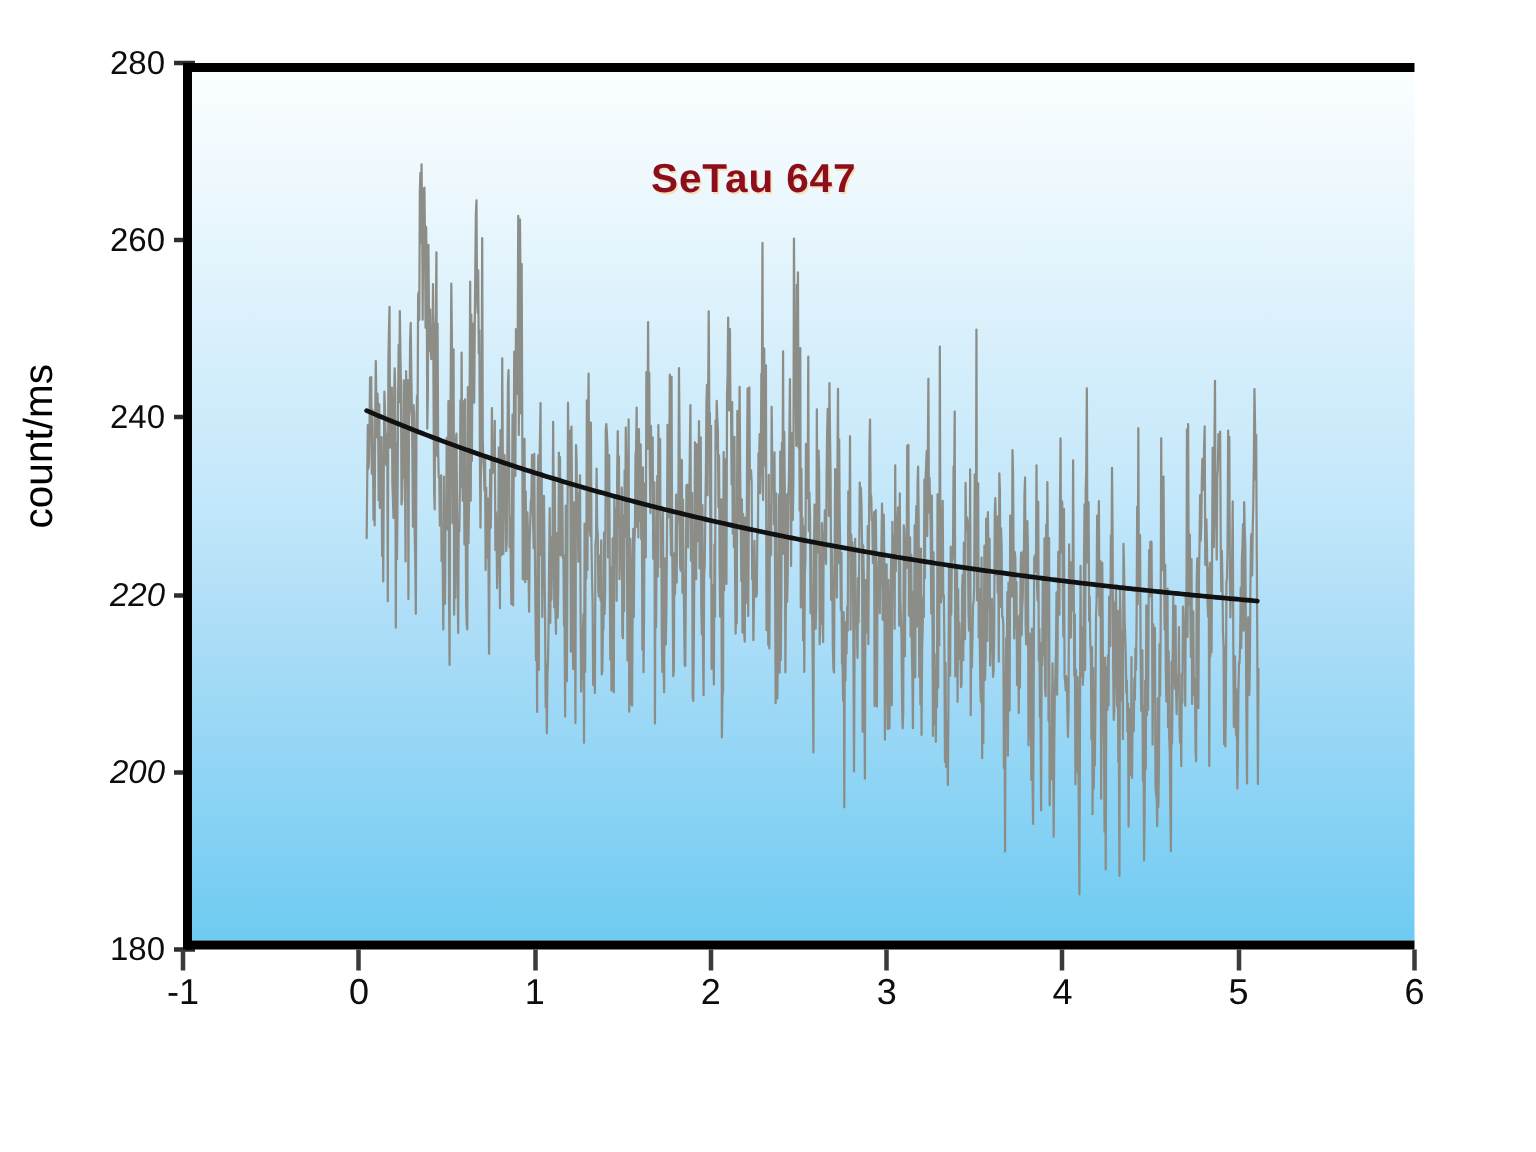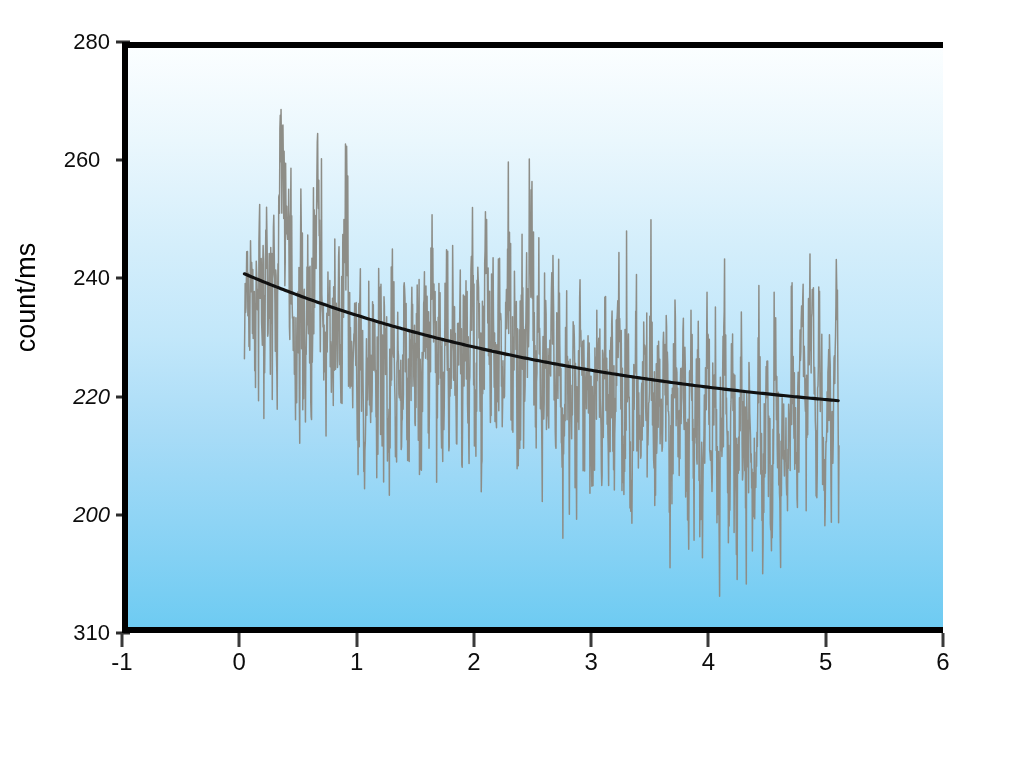--- a/index.html
+++ b/index.html
@@ -124,41 +124,42 @@
   }
 </style>
 </head>
 <body>
 
 <div id="page">
 
   <div id="y-ticklabels">
       <div class="ytick-label" style="top: 42px;">280</div>
       <div class="ytick-mark" style="top: 42px;"></div>
-      <div class="ytick-label" style="top: 160.2px; text-align: center;">260</div>
+      <div class="ytick-label" style="top: 160.2px;">260</div>
       <div class="ytick-mark" style="top: 160.2px;"></div>
       <div class="ytick-label" style="top: 278.4px;">240</div>
       <div class="ytick-mark" style="top: 278.4px;"></div>
       <div class="ytick-label" style="top: 396.6px; font-style: italic;">220</div>
       <div class="ytick-mark" style="top: 396.6px;"></div>
       <div class="ytick-label" style="top: 514.8px; font-style: italic;">200</div>
       <div class="ytick-mark" style="top: 514.8px;"></div>
-      <div class="ytick-label" style="top: 633px;">310</div>
+      <div class="ytick-label" style="top: 633px;">180</div>
       <div class="ytick-mark" style="top: 633px;"></div>
     </div>
 
   <div id="y-axis-title">count/ms</div>
 
   <div id="plot-frame">
     <svg id="plot-svg" viewBox="0 0 821 591" preserveAspectRatio="none">
       <polyline id="data-trace" fill="none" stroke="#8d8d87" stroke-width="1.5" stroke-linejoin="round" stroke-linecap="round" points="117.29,317.22 117.67,280.30 118.05,240.25 118.44,269.94 118.82,265.20 119.21,240.38 119.59,207.95 119.97,209.96 120.36,207.69 120.74,273.36 121.13,229.77 121.51,258.78 121.90,304.60 122.28,293.35 122.66,308.58 123.05,236.21 123.43,196.70 123.82,225.19 124.20,248.72 124.58,218.81 124.97,234.27 125.35,291.41 125.74,226.15 126.12,296.62 126.51,264.18 126.89,277.44 127.27,248.48 127.66,329.35 128.04,260.78 128.43,346.65 128.81,268.52 129.20,217.54 129.58,229.42 129.96,243.32 130.35,267.28 130.73,262.21 131.12,246.23 131.50,360.15 131.88,198.48 132.27,176.37 132.65,159.82 133.04,255.47 133.42,221.22 133.81,255.75 134.19,214.76 134.57,279.86 134.96,291.10 135.34,303.46 135.73,222.72 136.11,201.66 136.49,216.76 136.88,378.07 137.26,252.51 137.65,331.59 138.03,291.95 138.42,221.48 138.80,185.72 139.18,224.73 139.57,162.63 139.95,190.66 140.34,214.07 140.72,294.24 141.10,291.18 141.49,261.89 141.87,255.39 142.26,209.87 142.64,276.10 143.03,271.19 143.41,333.11 143.79,203.59 144.18,280.71 144.56,269.09 144.95,209.74 145.33,358.69 145.71,235.34 146.10,231.19 146.48,183.03 146.87,170.72 147.25,201.58 147.64,230.42 148.02,260.53 148.40,309.44 148.79,226.66 149.17,232.52 149.56,313.83 149.94,332.65 150.32,368.71 150.71,251.03 151.09,220.26 151.48,244.15 151.86,151.94 152.25,149.85 152.63,168.74 153.01,82.25 153.40,68.70 153.78,116.23 154.17,62.79 154.55,101.73 154.93,168.56 155.32,79.80 155.70,91.95 156.09,78.65 156.47,114.56 156.86,174.06 157.24,105.42 157.62,134.74 158.01,242.61 158.39,219.20 158.78,117.54 159.16,167.24 159.54,189.60 159.93,161.45 160.31,189.23 160.70,195.35 161.08,184.96 161.47,189.03 161.85,144.26 162.23,223.32 162.62,285.12 163.00,297.62 163.39,173.75 163.77,166.15 164.15,122.70 164.54,261.22 164.92,171.29 165.31,258.64 165.69,275.82 166.08,276.04 166.46,308.77 166.84,300.73 167.23,274.46 167.61,332.92 168.00,316.38 168.38,334.43 168.76,379.38 169.15,275.25 169.53,336.48 169.92,362.03 170.30,296.46 170.69,310.95 171.07,248.95 171.45,269.20 171.84,311.43 172.22,223.93 172.61,356.79 172.99,403.50 173.37,256.39 173.76,210.54 174.14,144.02 174.53,179.76 174.91,307.09 175.30,220.38 175.68,188.72 176.06,369.31 176.45,294.44 176.83,357.92 177.22,251.12 177.60,246.13 177.99,291.96 178.37,338.84 178.75,381.66 179.14,305.95 179.52,312.78 179.91,284.18 180.29,223.44 180.67,282.42 181.06,190.90 181.44,269.70 181.83,291.68 182.21,224.06 182.60,256.81 182.98,321.52 183.36,222.76 183.75,290.22 184.13,362.44 184.52,376.58 184.90,379.26 185.28,214.48 185.67,320.73 186.05,294.73 186.44,225.79 186.82,142.66 187.21,291.75 187.59,165.02 187.97,264.76 188.36,193.25 188.74,184.09 189.13,171.01 189.51,224.98 189.89,173.18 190.28,132.26 190.66,96.27 191.05,87.35 191.43,152.47 191.82,163.86 192.20,134.97 192.58,191.59 192.97,175.60 193.35,263.02 193.74,310.12 194.12,257.09 194.50,219.67 194.89,112.97 195.27,251.01 195.66,265.11 196.04,270.72 196.43,284.86 196.81,260.75 197.19,338.90 197.58,282.81 197.96,330.41 198.35,326.81 198.73,290.09 199.11,332.96 199.50,395.94 199.88,306.10 200.27,270.74 200.65,310.20 201.04,280.22 201.42,228.68 201.80,263.66 202.19,272.81 202.57,271.55 202.96,270.22 203.34,237.33 203.72,325.30 204.11,299.54 204.49,307.22 204.88,351.30 205.26,326.21 205.65,327.89 206.03,255.42 206.41,306.31 206.80,364.94 207.18,243.68 207.57,294.24 207.95,328.85 208.33,194.91 208.72,259.17 209.10,327.99 209.49,264.81 209.87,260.64 210.26,272.70 210.64,290.28 211.02,326.03 211.41,319.26 211.79,260.49 212.18,212.67 212.56,202.92 212.94,253.57 213.33,323.43 213.71,302.74 214.10,335.13 214.48,362.19 214.87,316.48 215.25,233.20 215.63,362.98 216.02,274.86 216.40,190.41 216.79,190.05 217.17,274.94 217.55,174.94 217.94,192.56 218.32,219.00 218.71,194.61 219.09,97.96 219.48,246.99 219.86,163.27 220.24,100.29 220.63,146.97 221.01,232.43 221.40,130.66 221.78,237.60 222.16,345.36 222.55,282.14 222.93,295.89 223.32,249.66 223.70,347.13 224.09,285.35 224.47,314.68 224.85,345.06 225.24,299.62 225.62,315.00 226.01,340.00 226.39,367.32 226.77,320.21 227.16,305.87 227.54,292.19 227.93,290.80 228.31,260.51 228.70,292.20 229.08,307.83 229.46,324.00 229.85,259.88 230.23,319.31 230.62,362.70 231.00,400.25 231.39,347.68 231.77,435.47 232.15,281.05 232.54,260.86 232.92,406.91 233.31,266.71 233.69,250.02 234.07,225.33 234.46,328.66 234.84,272.76 235.23,370.79 235.61,319.07 236.00,344.62 236.38,288.36 236.76,337.77 237.15,376.44 237.53,432.31 237.92,402.46 238.30,449.98 238.68,410.56 239.07,401.63 239.45,377.76 239.84,334.49 240.22,296.70 240.61,374.82 240.99,316.45 241.37,359.33 241.76,338.07 242.14,321.35 242.53,238.04 242.91,292.54 243.29,364.34 243.68,276.30 244.06,366.15 244.45,382.25 244.83,313.63 245.22,337.43 245.60,371.24 245.98,350.43 246.37,258.99 246.75,317.82 247.14,262.06 247.52,329.02 247.90,282.11 248.29,277.40 248.67,281.80 249.06,330.68 249.44,328.90 249.83,376.61 250.21,373.83 250.59,438.65 250.98,295.02 251.36,363.61 251.75,414.66 252.13,330.08 252.51,225.13 252.90,263.90 253.28,252.21 253.67,282.39 254.05,244.21 254.44,394.43 254.82,241.22 255.20,281.80 255.59,372.53 255.97,406.28 256.36,292.87 256.74,400.37 257.12,339.91 257.51,443.00 257.89,253.90 258.28,263.37 258.66,316.34 259.05,286.43 259.43,333.26 259.81,328.96 260.20,287.21 260.58,274.40 260.97,366.27 261.35,421.60 261.73,378.23 262.12,412.46 262.50,382.39 262.89,368.82 263.27,456.48 263.66,307.49 264.04,408.26 264.42,307.21 264.81,344.60 265.19,223.43 265.58,338.94 265.96,248.37 266.34,205.17 266.73,285.03 267.11,310.80 267.50,315.64 267.88,238.60 268.27,319.97 268.65,344.70 269.03,360.96 269.42,417.21 269.80,376.56 270.19,381.38 270.57,422.52 270.95,321.28 271.34,317.40 271.72,269.80 272.11,309.70 272.49,314.20 272.88,353.42 273.26,356.96 273.64,332.10 274.03,328.97 274.41,359.57 274.80,318.74 275.18,409.93 275.56,407.26 275.95,380.88 276.33,378.59 276.72,313.45 277.10,368.83 277.49,352.89 277.87,243.39 278.25,239.61 278.64,245.90 279.02,255.56 279.41,330.35 279.79,286.45 280.18,260.75 280.56,341.34 280.94,399.98 281.33,337.33 281.71,420.94 282.10,379.06 282.48,317.36 282.86,346.48 283.25,422.11 283.63,288.54 284.02,312.00 284.40,307.48 284.79,297.66 285.17,359.83 285.55,271.78 285.94,244.30 286.32,286.56 286.71,261.56 287.09,345.16 287.47,328.93 287.86,317.55 288.24,320.17 288.63,282.88 289.01,383.00 289.40,385.34 289.78,301.30 290.16,366.97 290.55,271.02 290.93,315.97 291.32,241.95 291.70,277.45 292.08,318.68 292.47,400.49 292.85,289.02 293.24,236.40 293.62,435.35 294.01,354.54 294.39,317.66 294.77,337.40 295.16,430.12 295.54,431.11 295.93,361.52 296.31,310.82 296.69,370.97 297.08,320.61 297.46,312.40 297.85,260.79 298.23,256.97 298.62,228.41 299.00,309.71 299.38,265.45 299.77,316.69 300.15,243.01 300.54,290.77 300.92,305.43 301.30,253.43 301.69,318.02 302.07,277.81 302.46,393.07 302.84,269.08 303.23,408.49 303.61,368.78 303.99,280.04 304.38,309.27 304.76,330.35 305.15,204.13 305.53,218.74 305.91,256.47 306.30,170.15 306.68,250.09 307.07,204.47 307.45,268.02 307.84,300.16 308.22,240.82 308.60,280.06 308.99,270.38 309.37,248.55 309.76,331.27 310.14,327.17 310.52,279.23 310.91,443.32 311.29,319.42 311.68,377.61 312.06,319.75 312.45,274.75 312.83,343.26 313.21,240.24 313.60,280.51 313.98,293.56 314.37,249.78 314.75,336.98 315.13,304.52 315.52,384.89 315.90,408.26 316.29,299.14 316.67,398.13 317.06,422.01 317.44,345.51 317.82,331.01 318.21,389.53 318.59,365.38 318.98,315.89 319.36,240.10 319.74,303.34 320.13,260.55 320.51,263.09 320.90,205.95 321.28,303.63 321.67,328.87 322.05,207.45 322.43,315.20 322.82,357.15 323.20,411.18 323.59,407.29 323.97,327.48 324.35,355.58 324.74,336.07 325.12,287.59 325.51,347.43 325.89,309.44 326.28,303.45 326.66,294.55 327.04,201.54 327.43,250.94 327.81,336.44 328.20,339.27 328.58,263.91 328.96,264.13 329.35,354.41 329.73,291.04 330.12,341.49 330.50,369.98 330.89,403.90 331.27,404.21 331.65,352.01 332.04,281.31 332.42,312.13 332.81,280.84 333.19,323.58 333.58,284.33 333.96,295.05 334.34,257.99 334.73,226.65 335.11,332.51 335.50,315.71 335.88,286.57 336.26,425.59 336.65,427.92 337.03,386.36 337.42,324.66 337.80,252.01 338.19,306.21 338.57,345.12 338.95,253.30 339.34,319.42 339.72,296.27 340.11,282.81 340.49,237.62 340.87,337.78 341.26,307.59 341.64,248.54 342.03,363.32 342.41,382.82 342.80,294.72 343.18,395.78 343.56,424.04 343.95,341.23 344.33,336.07 344.72,300.67 345.10,273.53 345.48,225.54 345.87,212.90 346.25,288.08 346.64,220.08 347.02,162.82 347.41,233.03 347.79,232.07 348.17,344.05 348.56,240.75 348.94,406.22 349.33,348.80 349.71,386.62 350.09,386.38 350.48,416.80 350.86,321.43 351.25,370.89 351.63,237.03 352.02,256.97 352.40,223.75 352.78,236.02 353.17,244.03 353.55,296.09 353.94,260.84 354.32,335.56 354.70,370.68 355.09,316.58 355.47,290.88 355.86,452.86 356.24,424.86 356.63,421.49 357.01,258.61 357.39,352.80 357.78,284.56 358.16,339.77 358.55,263.33 358.93,348.40 359.31,219.85 359.70,207.07 360.08,167.19 360.47,230.20 360.85,218.05 361.24,174.92 361.62,230.04 362.00,227.54 362.39,280.71 362.77,224.61 363.16,314.06 363.54,279.34 363.92,323.17 364.31,248.22 364.69,338.79 365.08,382.26 365.46,361.75 365.85,375.21 366.23,230.70 366.61,269.37 367.00,306.88 367.38,251.90 367.77,214.19 368.15,273.15 368.53,306.75 368.92,346.37 369.30,290.88 369.69,381.36 370.07,300.62 370.46,380.90 370.84,381.06 371.22,387.59 371.61,303.01 371.99,361.18 372.38,359.04 372.76,263.24 373.14,215.46 373.53,370.22 373.91,302.72 374.30,214.62 374.68,277.24 375.07,271.71 375.45,271.15 375.83,278.64 376.22,345.36 376.60,325.08 376.99,386.68 377.37,364.54 377.75,319.12 378.14,353.07 378.52,349.43 378.91,357.12 379.29,355.51 379.68,313.71 380.06,314.54 380.44,259.49 380.83,267.71 381.21,246.44 381.60,286.60 381.98,272.11 382.36,205.20 382.75,211.27 383.13,116.31 383.52,291.33 383.90,232.74 384.29,188.09 384.67,251.49 385.05,268.08 385.44,199.54 385.82,379.80 386.21,373.16 386.59,310.58 386.98,389.99 387.36,274.19 387.74,392.22 388.13,309.83 388.51,295.00 388.90,328.60 389.28,227.80 389.66,265.42 390.05,274.43 390.43,263.33 390.82,307.81 391.20,258.80 391.59,346.67 391.97,429.53 392.35,286.67 392.74,394.29 393.12,426.32 393.51,385.52 393.89,358.73 394.27,287.50 394.66,408.78 395.04,258.32 395.43,400.08 395.81,351.96 396.20,252.14 396.58,289.33 396.96,190.01 397.35,327.84 397.73,244.73 398.12,284.91 398.50,408.52 398.88,356.65 399.27,287.57 399.65,360.61 400.04,345.11 400.42,287.51 400.81,280.46 401.19,247.58 401.57,209.01 401.96,289.22 402.34,336.20 402.73,245.68 403.11,250.93 403.49,304.88 403.88,279.76 404.26,113.38 404.65,176.38 405.03,218.74 405.42,221.73 405.80,254.48 406.18,144.78 406.57,169.81 406.95,136.29 407.34,255.65 407.72,208.26 408.10,298.55 408.49,187.88 408.87,364.38 409.26,270.08 409.64,325.25 410.03,303.64 410.41,386.79 410.79,308.97 411.18,408.21 411.56,340.98 411.95,332.11 412.33,253.09 412.71,272.93 413.10,289.93 413.48,287.35 413.87,193.66 414.25,312.31 414.64,286.09 415.02,301.45 415.40,368.12 415.79,319.07 416.17,364.37 416.56,373.45 416.94,409.72 417.32,462.99 417.71,326.18 418.09,294.46 418.48,327.82 418.86,378.79 419.25,361.76 419.63,229.61 420.01,327.00 420.40,304.51 420.78,257.71 421.17,272.31 421.55,389.42 421.93,375.67 422.32,375.65 422.70,345.60 423.09,306.95 423.47,354.57 423.86,387.90 424.24,313.80 424.62,322.09 425.01,298.26 425.39,325.52 425.78,334.72 426.16,276.73 426.54,246.46 426.93,229.28 427.31,247.34 427.70,302.08 428.08,211.70 428.47,246.33 428.85,273.42 429.23,359.25 429.62,320.88 430.00,344.24 430.39,391.75 430.77,406.37 431.15,408.58 431.54,337.82 431.92,270.23 432.31,274.30 432.69,318.09 433.08,357.65 433.46,272.14 433.84,215.65 434.23,334.20 434.61,249.97 435.00,304.84 435.38,331.67 435.77,366.38 436.15,327.04 436.53,402.42 436.92,404.09 437.30,427.97 437.69,367.47 438.07,500.38 438.45,374.36 438.84,414.30 439.22,375.30 439.61,395.93 439.99,363.74 440.38,380.40 440.76,285.31 441.14,295.30 441.53,313.55 441.91,247.84 442.30,379.51 442.68,314.70 443.06,325.25 443.45,319.79 443.83,326.59 444.22,398.26 444.60,475.96 444.99,384.48 445.37,317.65 445.75,375.97 446.14,363.71 446.52,375.49 446.91,398.74 447.29,344.27 447.67,374.53 448.06,332.33 448.44,279.38 448.83,287.49 449.21,283.05 449.60,294.40 449.98,321.36 450.36,448.87 450.75,322.15 451.13,341.08 451.52,418.54 451.90,480.93 452.28,345.75 452.67,347.63 453.05,376.81 453.44,381.44 453.82,308.95 454.21,389.33 454.59,327.11 454.97,255.12 455.36,236.56 455.74,287.38 456.13,288.39 456.51,304.87 456.89,305.64 457.28,334.12 457.66,320.38 458.05,299.41 458.43,431.44 458.82,390.68 459.20,298.19 459.58,333.18 459.97,431.81 460.35,356.53 460.74,341.36 461.12,336.61 461.50,328.49 461.89,368.28 462.27,330.04 462.66,348.69 463.04,319.33 463.43,293.68 463.81,372.68 464.19,326.12 464.58,301.13 464.96,336.28 465.35,454.38 465.73,335.02 466.11,424.26 466.50,335.06 466.88,421.90 467.27,447.23 467.65,345.58 468.04,402.62 468.42,446.71 468.80,377.91 469.19,357.80 469.57,328.80 469.96,430.95 470.34,306.16 470.72,347.57 471.11,324.36 471.49,315.37 471.88,378.91 472.26,267.73 472.65,339.68 473.03,314.22 473.41,327.05 473.80,306.04 474.18,296.18 474.57,305.18 474.95,376.82 475.33,286.77 475.72,358.86 476.10,371.16 476.49,384.86 476.87,430.43 477.26,446.59 477.64,436.14 478.02,308.48 478.41,311.96 478.79,397.58 479.18,318.68 479.56,317.36 479.94,337.50 480.33,254.33 480.71,281.30 481.10,253.76 481.48,369.93 481.87,342.46 482.25,316.64 482.63,384.14 483.02,328.48 483.40,392.78 483.79,411.62 484.17,446.48 484.55,353.68 484.94,378.21 485.32,308.64 485.71,411.99 486.09,309.88 486.48,295.18 486.86,377.40 487.24,281.41 487.63,268.53 488.01,303.87 488.40,411.61 488.78,365.81 489.17,430.39 489.55,324.29 489.93,451.12 490.32,394.42 490.70,378.90 491.09,357.47 491.47,371.01 491.85,277.52 492.24,344.44 492.62,277.21 493.01,268.26 493.39,258.02 493.78,315.90 494.16,264.29 494.54,208.81 494.93,299.60 495.31,276.15 495.70,293.73 496.08,311.68 496.46,368.49 496.85,288.23 497.23,354.27 497.62,451.77 498.00,326.94 498.39,430.77 498.77,443.54 499.15,405.08 499.54,455.78 499.92,395.98 500.31,432.16 500.69,287.32 501.07,419.02 501.46,291.05 501.84,390.25 502.23,186.79 502.61,323.69 503.00,360.98 503.38,355.76 503.76,315.81 504.15,291.85 504.53,356.67 504.92,356.27 505.30,392.43 505.68,469.54 506.07,401.83 506.45,472.86 506.84,456.06 507.22,441.31 507.61,485.17 507.99,429.35 508.37,336.96 508.76,367.73 509.14,410.80 509.53,323.01 509.91,369.10 510.29,330.59 510.68,332.71 511.06,328.59 511.45,268.57 511.83,280.58 512.22,231.11 512.60,411.41 512.98,368.30 513.37,403.72 513.75,337.75 514.14,428.61 514.52,351.89 514.90,396.94 515.29,374.91 515.67,399.43 516.06,394.25 516.44,418.65 516.83,416.23 517.21,351.45 517.59,341.98 517.98,400.22 518.36,320.16 518.75,321.25 519.13,386.05 519.51,279.62 519.90,312.24 520.28,302.92 520.67,303.84 521.05,307.42 521.44,366.34 521.82,380.16 522.20,357.49 522.59,270.46 522.97,437.79 523.36,376.69 523.74,405.30 524.12,386.75 524.51,362.27 524.89,361.38 525.28,351.00 525.66,273.82 526.05,274.40 526.43,336.20 526.81,175.22 527.20,359.52 527.58,308.24 527.97,279.84 528.35,384.77 528.73,351.87 529.12,392.93 529.50,420.11 529.89,428.68 530.27,330.37 530.66,466.97 531.04,377.29 531.42,456.62 531.81,372.73 532.19,322.36 532.58,413.65 532.96,397.76 533.34,303.88 533.73,361.88 534.11,387.14 534.50,299.41 534.88,325.46 535.27,365.33 535.65,317.73 536.03,403.94 536.42,373.29 536.80,361.04 537.19,358.44 537.57,383.95 537.95,411.66 538.34,407.44 538.72,382.85 539.11,300.39 539.49,290.03 539.88,309.60 540.26,342.19 540.64,302.98 541.03,354.25 541.41,302.25 541.80,401.28 542.18,273.09 542.57,284.61 542.95,363.97 543.33,310.33 543.72,322.55 544.10,370.82 544.49,370.70 544.87,376.47 545.25,473.76 545.64,413.99 546.02,530.48 546.41,420.30 546.79,385.37 547.18,403.98 547.56,353.92 547.94,465.25 548.33,347.41 548.71,351.09 549.10,434.55 549.48,301.83 549.86,310.86 550.25,338.46 550.63,357.09 551.02,257.26 551.40,274.27 551.79,332.41 552.17,385.49 552.55,326.73 552.94,331.01 553.32,378.33 553.71,347.08 554.09,417.21 554.47,388.00 554.86,370.85 555.24,436.28 555.63,369.81 556.01,419.04 556.40,343.12 556.78,327.00 557.16,383.41 557.55,364.76 557.93,357.24 558.32,325.78 558.70,330.07 559.08,287.26 559.47,275.90 559.85,376.59 560.24,389.49 560.62,341.52 561.01,305.56 561.39,325.27 561.77,458.26 562.16,433.91 562.54,382.20 562.93,452.11 563.31,401.43 563.69,481.73 564.08,378.82 564.46,476.94 564.85,511.70 565.23,426.11 565.62,330.77 566.00,329.12 566.38,339.82 566.77,337.13 567.15,267.60 567.54,350.07 567.92,359.70 568.30,292.38 568.69,400.63 569.07,378.87 569.46,439.28 569.84,432.95 570.23,502.46 570.61,388.40 570.99,403.54 571.38,345.98 571.76,368.41 572.15,397.10 572.53,317.41 572.91,419.22 573.30,424.76 573.68,307.94 574.07,341.01 574.45,278.99 574.84,339.44 575.22,441.41 575.60,317.18 575.99,498.90 576.37,446.09 576.76,465.22 577.14,481.34 577.52,436.61 577.91,402.33 578.29,454.32 578.68,520.42 579.06,460.44 579.45,422.34 579.83,409.00 580.21,395.58 580.60,354.17 580.98,423.82 581.37,382.75 581.75,326.45 582.13,341.05 582.52,369.28 582.90,297.35 583.29,249.35 583.67,326.84 584.06,291.87 584.44,292.90 584.82,356.83 585.21,384.22 585.59,297.22 585.98,411.07 586.36,414.54 586.74,420.74 587.13,411.04 587.51,416.44 587.90,434.73 588.28,452.58 588.67,433.17 589.05,321.45 589.43,371.39 589.82,361.57 590.20,384.87 590.59,333.73 590.97,366.57 591.36,356.33 591.74,264.34 592.12,349.25 592.51,410.85 592.89,368.98 593.28,484.69 593.66,406.74 594.04,476.13 594.43,438.57 594.81,411.74 595.20,461.54 595.58,504.02 595.97,559.66 596.35,440.22 596.73,336.09 597.12,411.22 597.50,408.92 597.89,378.07 598.27,417.03 598.65,406.53 599.04,332.60 599.42,294.17 599.81,406.95 600.19,284.91 600.58,269.46 600.96,215.23 601.34,333.71 601.73,301.60 602.11,292.92 602.50,373.59 602.88,357.12 603.26,387.91 603.65,396.52 604.03,454.05 604.42,391.35 604.80,505.08 605.19,405.42 605.57,487.80 605.95,459.64 606.34,471.80 606.72,428.85 607.11,370.38 607.49,360.47 607.87,301.83 608.26,357.00 608.64,342.01 609.03,292.03 609.41,369.91 609.80,332.63 610.18,332.91 610.56,494.55 610.95,413.87 611.33,333.97 611.72,397.02 612.10,434.31 612.48,460.44 612.87,517.09 613.25,398.43 613.64,542.60 614.02,425.08 614.41,404.68 614.79,434.06 615.17,396.94 615.56,431.09 615.94,357.04 616.33,381.85 616.71,390.73 617.09,315.36 617.48,345.68 617.86,269.33 618.25,316.80 618.63,404.12 619.02,440.94 619.40,434.57 619.78,360.88 620.17,397.15 620.55,349.42 620.94,415.51 621.32,431.58 621.70,366.55 622.09,469.62 622.47,466.42 622.86,547.04 623.24,351.63 623.63,373.39 624.01,427.43 624.39,386.75 624.78,379.92 625.16,453.96 625.55,321.13 625.93,336.84 626.31,372.02 626.70,383.58 627.08,395.86 627.47,422.77 627.85,414.07 628.24,449.15 628.62,429.78 629.00,513.47 629.39,445.98 629.77,433.42 630.16,443.37 630.54,478.47 630.92,398.20 631.31,480.50 631.69,436.09 632.08,435.22 632.46,448.64 632.85,412.71 633.23,426.98 633.61,392.24 634.00,406.86 634.38,369.32 634.77,295.78 635.15,362.12 635.53,242.38 635.92,352.86 636.30,345.85 636.69,315.10 637.07,398.19 637.46,434.72 637.84,403.13 638.22,393.52 638.61,482.28 638.99,431.17 639.38,536.58 639.76,504.75 640.14,414.14 640.53,474.23 640.91,362.98 641.30,437.91 641.68,376.64 642.07,434.07 642.45,361.70 642.83,325.13 643.22,357.07 643.60,319.78 643.99,350.50 644.37,319.59 644.76,370.81 645.14,457.70 645.52,375.67 645.91,392.33 646.29,423.72 646.68,378.28 647.06,485.32 647.44,492.05 647.83,490.57 648.21,513.16 648.60,426.20 648.98,500.01 649.37,471.81 649.75,389.24 650.13,424.36 650.52,381.48 650.90,249.29 651.29,339.16 651.67,302.48 652.05,288.22 652.44,275.25 652.82,337.81 653.21,379.38 653.59,335.33 653.98,406.38 654.36,428.51 654.74,387.01 655.13,351.49 655.51,446.05 655.90,394.05 656.28,454.26 656.66,462.52 657.05,501.26 657.43,530.34 657.82,401.26 658.20,456.91 658.59,402.16 658.97,357.03 659.35,415.37 659.74,409.63 660.12,419.61 660.51,363.29 660.89,419.51 661.27,436.89 661.66,411.29 662.04,420.78 662.43,421.80 662.81,377.78 663.20,444.48 663.58,456.34 663.96,438.37 664.35,472.41 664.73,409.54 665.12,429.22 665.50,363.74 665.88,374.37 666.27,392.59 666.65,384.73 667.04,431.31 667.42,357.15 667.81,384.67 668.19,243.16 668.57,384.34 668.96,239.52 669.34,334.91 669.73,362.86 670.11,314.78 670.49,370.38 670.88,398.28 671.26,331.40 671.65,430.00 672.03,389.72 672.42,367.09 672.80,420.28 673.18,424.17 673.57,413.18 673.95,459.59 674.34,469.00 674.72,347.12 675.10,331.02 675.49,412.83 675.87,432.93 676.26,340.78 676.64,321.57 677.03,287.89 677.41,318.90 677.79,309.95 678.18,277.80 678.56,263.36 678.95,263.23 679.33,284.27 679.71,255.11 680.10,241.19 680.48,335.36 680.87,304.61 681.25,304.47 681.64,324.15 682.02,360.61 682.40,370.67 682.79,337.82 683.17,472.25 683.56,333.96 683.94,397.49 684.32,338.57 684.71,394.88 685.09,322.25 685.48,255.75 685.86,294.14 686.25,323.25 686.63,257.14 687.01,210.14 687.40,308.87 687.78,296.43 688.17,331.83 688.55,274.78 688.93,271.04 689.32,246.45 689.70,255.43 690.09,260.81 690.47,244.72 690.86,320.68 691.24,353.27 691.62,325.78 692.01,345.81 692.39,380.94 692.78,391.00 693.16,457.40 693.55,391.18 693.93,459.06 694.31,433.94 694.70,347.04 695.08,344.96 695.47,322.25 695.85,244.00 696.23,278.40 696.62,248.29 697.00,339.46 697.39,371.11 697.77,346.51 698.16,347.30 698.54,329.10 698.92,292.18 699.31,389.36 699.69,445.63 700.08,410.44 700.46,397.61 700.84,439.67 701.23,451.70 701.61,420.25 702.00,487.63 702.38,467.64 702.77,421.52 703.15,401.63 703.53,402.09 703.92,387.90 704.30,350.89 704.69,392.00 705.07,331.22 705.45,323.36 705.84,307.66 706.22,380.16 706.61,292.73 706.99,311.38 707.38,323.08 707.76,379.38 708.14,441.46 708.53,484.12 708.91,392.18 709.30,371.05 709.68,407.14 710.06,423.84 710.45,400.16 710.83,348.27 711.22,316.62 711.60,314.12 711.99,342.53 712.37,309.32 712.75,293.53 713.14,262.16 713.52,215.78 713.91,240.62 714.29,277.48 714.67,246.94 715.06,325.80 715.44,391.40 715.83,484.51 716.21,406.07"></polyline>
       <path id="fit-curve" fill="none" stroke="#111111" stroke-width="3.2" stroke-linecap="round" d="M117.29,230.49 L119.59,231.48 L121.89,232.47 L124.19,233.45 L126.49,234.43 L128.79,235.40 L131.09,236.36 L133.39,237.32 L135.69,238.27 L137.99,239.21 L140.29,240.15 L142.59,241.09 L144.89,242.02 L147.19,242.94 L149.49,243.86 L151.79,244.77 L154.10,245.67 L156.40,246.57 L158.70,247.47 L161.00,248.36 L163.30,249.24 L165.60,250.12 L167.90,250.99 L170.20,251.86 L172.50,252.72 L174.80,253.58 L177.10,254.43 L179.40,255.28 L181.70,256.12 L184.00,256.96 L186.30,257.79 L188.60,258.62 L190.91,259.44 L193.21,260.25 L195.51,261.07 L197.81,261.87 L200.11,262.67 L202.41,263.47 L204.71,264.26 L207.01,265.05 L209.31,265.83 L211.61,266.61 L213.91,267.38 L216.21,268.15 L218.51,268.91 L220.81,269.67 L223.11,270.42 L225.41,271.17 L227.71,271.92 L230.02,272.66 L232.32,273.39 L234.62,274.12 L236.92,274.85 L239.22,275.57 L241.52,276.29 L243.82,277.00 L246.12,277.71 L248.42,278.42 L250.72,279.12 L253.02,279.81 L255.32,280.50 L257.62,281.19 L259.92,281.88 L262.22,282.55 L264.52,283.23 L266.82,283.90 L269.13,284.57 L271.43,285.23 L273.73,285.89 L276.03,286.54 L278.33,287.19 L280.63,287.84 L282.93,288.48 L285.23,289.12 L287.53,289.76 L289.83,290.39 L292.13,291.02 L294.43,291.64 L296.73,292.26 L299.03,292.87 L301.33,293.49 L303.63,294.09 L305.94,294.70 L308.24,295.30 L310.54,295.90 L312.84,296.49 L315.14,297.08 L317.44,297.67 L319.74,298.25 L322.04,298.83 L324.34,299.40 L326.64,299.98 L328.94,300.54 L331.24,301.11 L333.54,301.67 L335.84,302.23 L338.14,302.78 L340.44,303.34 L342.74,303.88 L345.05,304.43 L347.35,304.97 L349.65,305.51 L351.95,306.04 L354.25,306.57 L356.55,307.10 L358.85,307.63 L361.15,308.15 L363.45,308.67 L365.75,309.18 L368.05,309.70 L370.35,310.20 L372.65,310.71 L374.95,311.21 L377.25,311.71 L379.55,312.21 L381.86,312.70 L384.16,313.19 L386.46,313.68 L388.76,314.17 L391.06,314.65 L393.36,315.13 L395.66,315.60 L397.96,316.08 L400.26,316.55 L402.56,317.01 L404.86,317.48 L407.16,317.94 L409.46,318.40 L411.76,318.86 L414.06,319.31 L416.36,319.76 L418.66,320.21 L420.97,320.65 L423.27,321.09 L425.57,321.53 L427.87,321.97 L430.17,322.40 L432.47,322.84 L434.77,323.26 L437.07,323.69 L439.37,324.11 L441.67,324.54 L443.97,324.95 L446.27,325.37 L448.57,325.78 L450.87,326.19 L453.17,326.60 L455.47,327.01 L457.78,327.41 L460.08,327.81 L462.38,328.21 L464.68,328.61 L466.98,329.00 L469.28,329.39 L471.58,329.78 L473.88,330.17 L476.18,330.55 L478.48,330.93 L480.78,331.31 L483.08,331.69 L485.38,332.06 L487.68,332.44 L489.98,332.81 L492.28,333.18 L494.58,333.54 L496.89,333.90 L499.19,334.27 L501.49,334.62 L503.79,334.98 L506.09,335.34 L508.39,335.69 L510.69,336.04 L512.99,336.39 L515.29,336.73 L517.59,337.08 L519.89,337.42 L522.19,337.76 L524.49,338.10 L526.79,338.43 L529.09,338.77 L531.39,339.10 L533.70,339.43 L536.00,339.75 L538.30,340.08 L540.60,340.40 L542.90,340.72 L545.20,341.04 L547.50,341.36 L549.80,341.68 L552.10,341.99 L554.40,342.30 L556.70,342.61 L559.00,342.92 L561.30,343.23 L563.60,343.53 L565.90,343.83 L568.20,344.13 L570.50,344.43 L572.81,344.73 L575.11,345.02 L577.41,345.32 L579.71,345.61 L582.01,345.90 L584.31,346.19 L586.61,346.47 L588.91,346.76 L591.21,347.04 L593.51,347.32 L595.81,347.60 L598.11,347.88 L600.41,348.15 L602.71,348.43 L605.01,348.70 L607.31,348.97 L609.62,349.24 L611.92,349.51 L614.22,349.77 L616.52,350.04 L618.82,350.30 L621.12,350.56 L623.42,350.82 L625.72,351.08 L628.02,351.34 L630.32,351.59 L632.62,351.84 L634.92,352.09 L637.22,352.34 L639.52,352.59 L641.82,352.84 L644.12,353.09 L646.42,353.33 L648.73,353.57 L651.03,353.81 L653.33,354.05 L655.63,354.29 L657.93,354.53 L660.23,354.76 L662.53,355.00 L664.83,355.23 L667.13,355.46 L669.43,355.69 L671.73,355.92 L674.03,356.14 L676.33,356.37 L678.63,356.59 L680.93,356.82 L683.23,357.04 L685.53,357.26 L687.84,357.48 L690.14,357.69 L692.44,357.91 L694.74,358.12 L697.04,358.34 L699.34,358.55 L701.64,358.76 L703.94,358.97 L706.24,359.18 L708.54,359.38 L710.84,359.59 L713.14,359.79 L715.44,360.00"></path>
     </svg>
   </div>
 
+  <div id="chart-title">SeTau 647</div>
 
   <div id="x-axis-ticks">
       <div class="xtick-mark" style="left: 122px;"></div>
       <div class="xtick-label" style="left: 122px;">-1</div>
       <div class="xtick-mark" style="left: 239.286px;"></div>
       <div class="xtick-label" style="left: 239.286px;">0</div>
       <div class="xtick-mark" style="left: 356.571px;"></div>
       <div class="xtick-label" style="left: 356.571px;">1</div>
       <div class="xtick-mark" style="left: 473.857px;"></div>
       <div class="xtick-label" style="left: 473.857px;">2</div>

